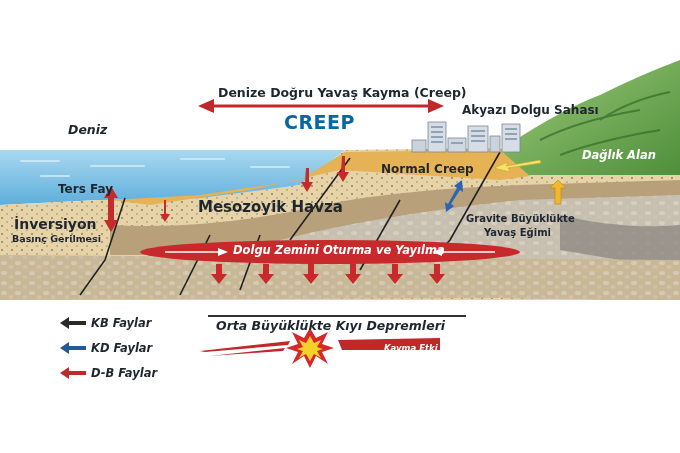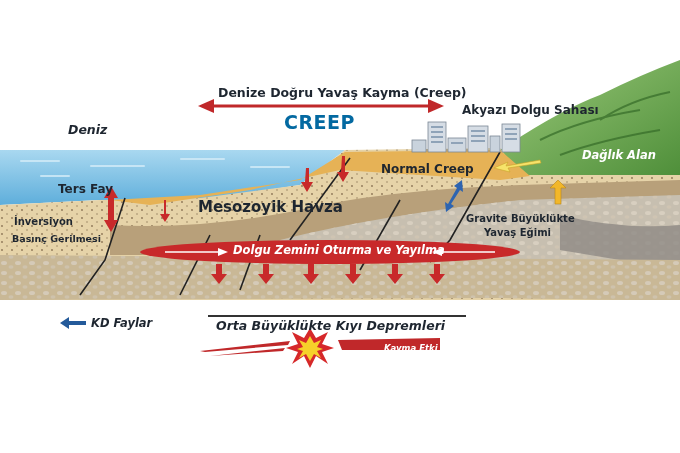--- a/index.html
+++ b/index.html
@@ -10,21 +10,21 @@
   .lbl { position: absolute; font-weight: bold; white-space: nowrap; line-height: 1; }
   .dark { color: #1e2630; }
   .italic { font-style: italic; }
   .white { color: #ffffff; }
   .title-top { left: 218px; top: 87px; font-size: 12.5px; }
   .creep { left: 284px; top: 113px; font-size: 19px; color: #0369a1; letter-spacing: 0.5px; }
   .akyazi { left: 462px; top: 104px; font-size: 12px; }
   .deniz { left: 68px; top: 124px; font-size: 12.5px; }
   .dagalan { left: 582px; top: 150px; font-size: 11.5px; }
   .tersfay { left: 58px; top: 183px; font-size: 12px; }
-  .inversiyon { left: 14px; top: 217px; font-size: 10px; text-align: right; }
+  .inversiyon { left: 14px; top: 217px; font-size: 14px; text-align: right; }
   .basinc { left: 12px; top: 234px; font-size: 9.5px; }
   .mesozoyik { left: 198px; top: 200px; font-size: 15px; }
   .normal { left: 381px; top: 163px; font-size: 12px; }
   .gravite { left: 466px; top: 214px; font-size: 10px; }
   .kiyi { left: 484px; top: 228px; font-size: 10px; }
   .dolgu { left: 233px; top: 245px; font-size: 11.5px; }
   .neo { left: 226px; top: 297px; font-size: 12.5px; }
   .orta { left: 216px; top: 320px; font-size: 12.5px; }
   .sismik { left: 384px; top: 344px; font-size: 8.5px; color: #fff; }
   .legend { position: absolute; left: 60px; top: 312px; }
@@ -181,18 +181,30 @@
   <div class="lbl dark gravite">Gravite Büyüklükte</div>
   <div class="lbl dark kiyi">Yavaş Eğimi</div>
   <div class="lbl white italic dolgu">Dolgu Zemini Oturma ve Yayılma</div>
   <div class="divider"></div>
   <div class="lbl dark italic orta">Orta Büyüklükte Kıyı Depremleri</div>
   <div class="lbl italic sismik">Kayma Etki</div>
 
   <div class="legend">
     <div class="legend-item">
       <svg viewBox="0 0 26 12">
+          <path d="M0 6 L9 0 L9 4 L26 4 L26 8 L9 8 L9 12 Z" fill="#2a2a2a"></path>
+        </svg>
+      <span>KB Faylar</span>
+    </div>
+    <div class="legend-item">
+      <svg viewBox="0 0 26 12">
           <path d="M0 6 L9 0 L9 4 L26 4 L26 8 L9 8 L9 12 Z" fill="#245a9a"></path>
         </svg>
       <span>KD Faylar</span>
     </div>
+    <div class="legend-item">
+      <svg viewBox="0 0 26 12">
+          <path d="M0 6 L9 0 L9 4 L26 4 L26 8 L9 8 L9 12 Z" fill="#c0282a"></path>
+        </svg>
+      <span>D-B Faylar</span>
+    </div>
   </div>
 </div>
 
 </body></html>

